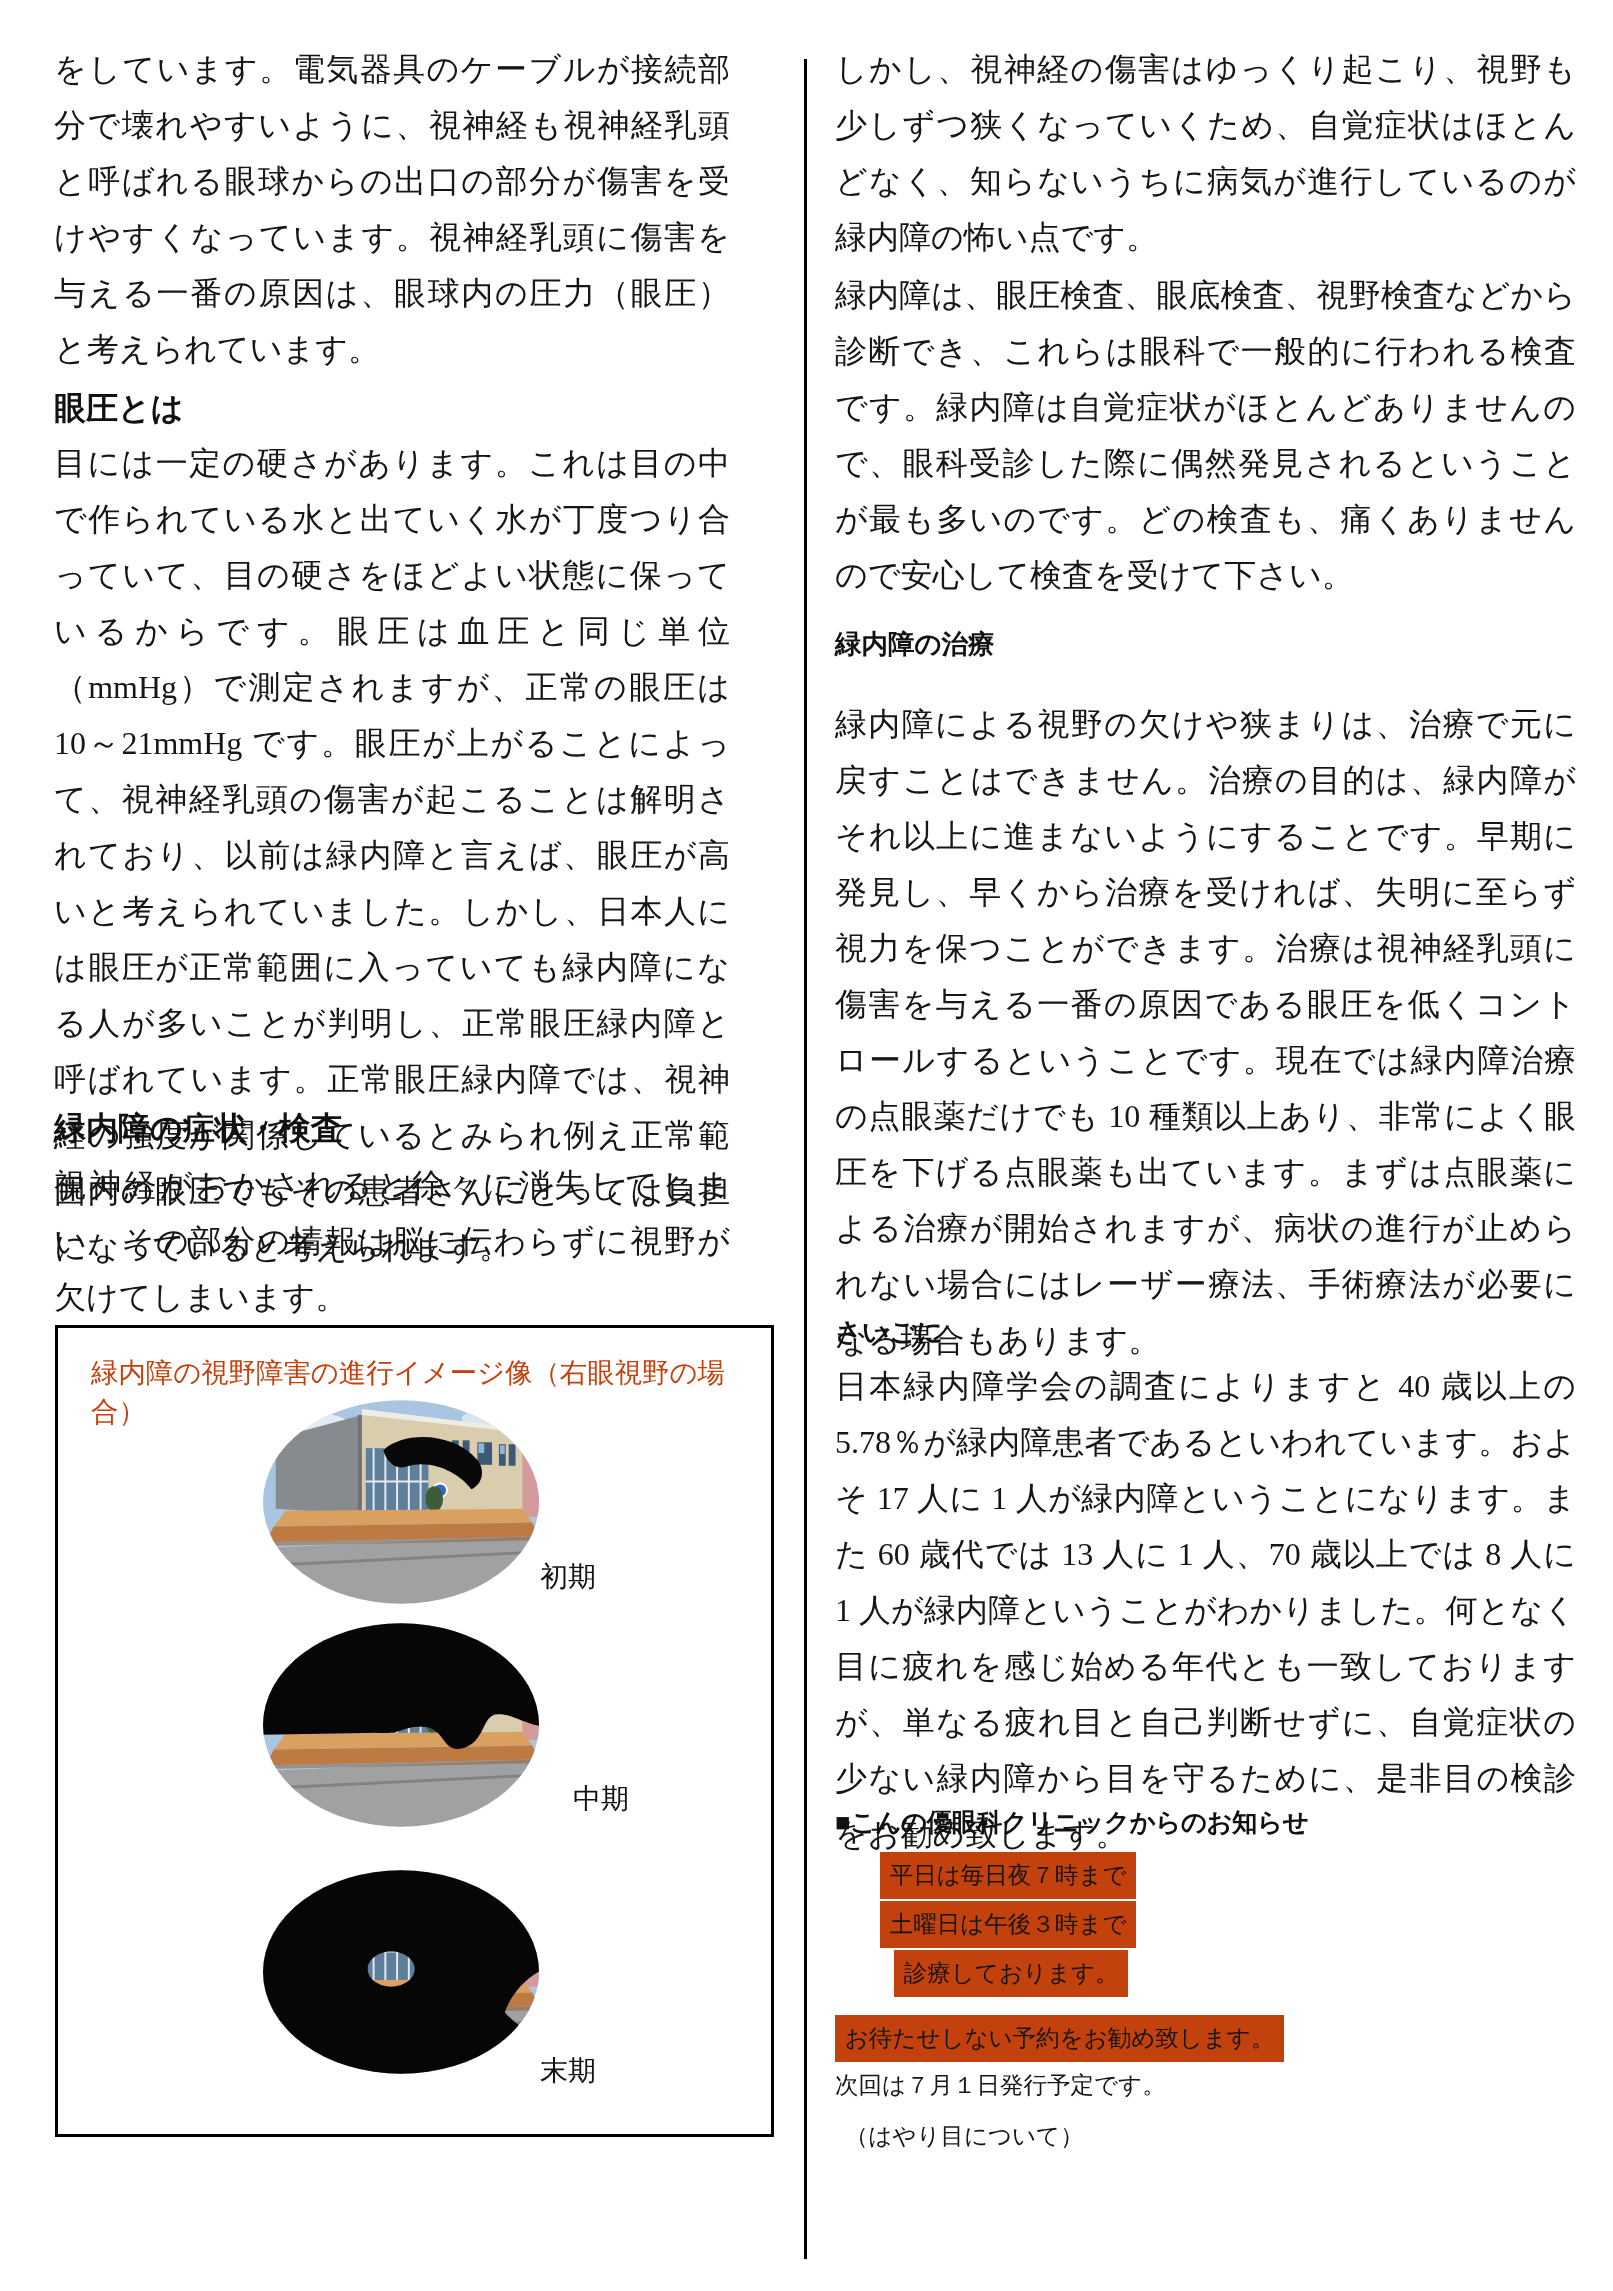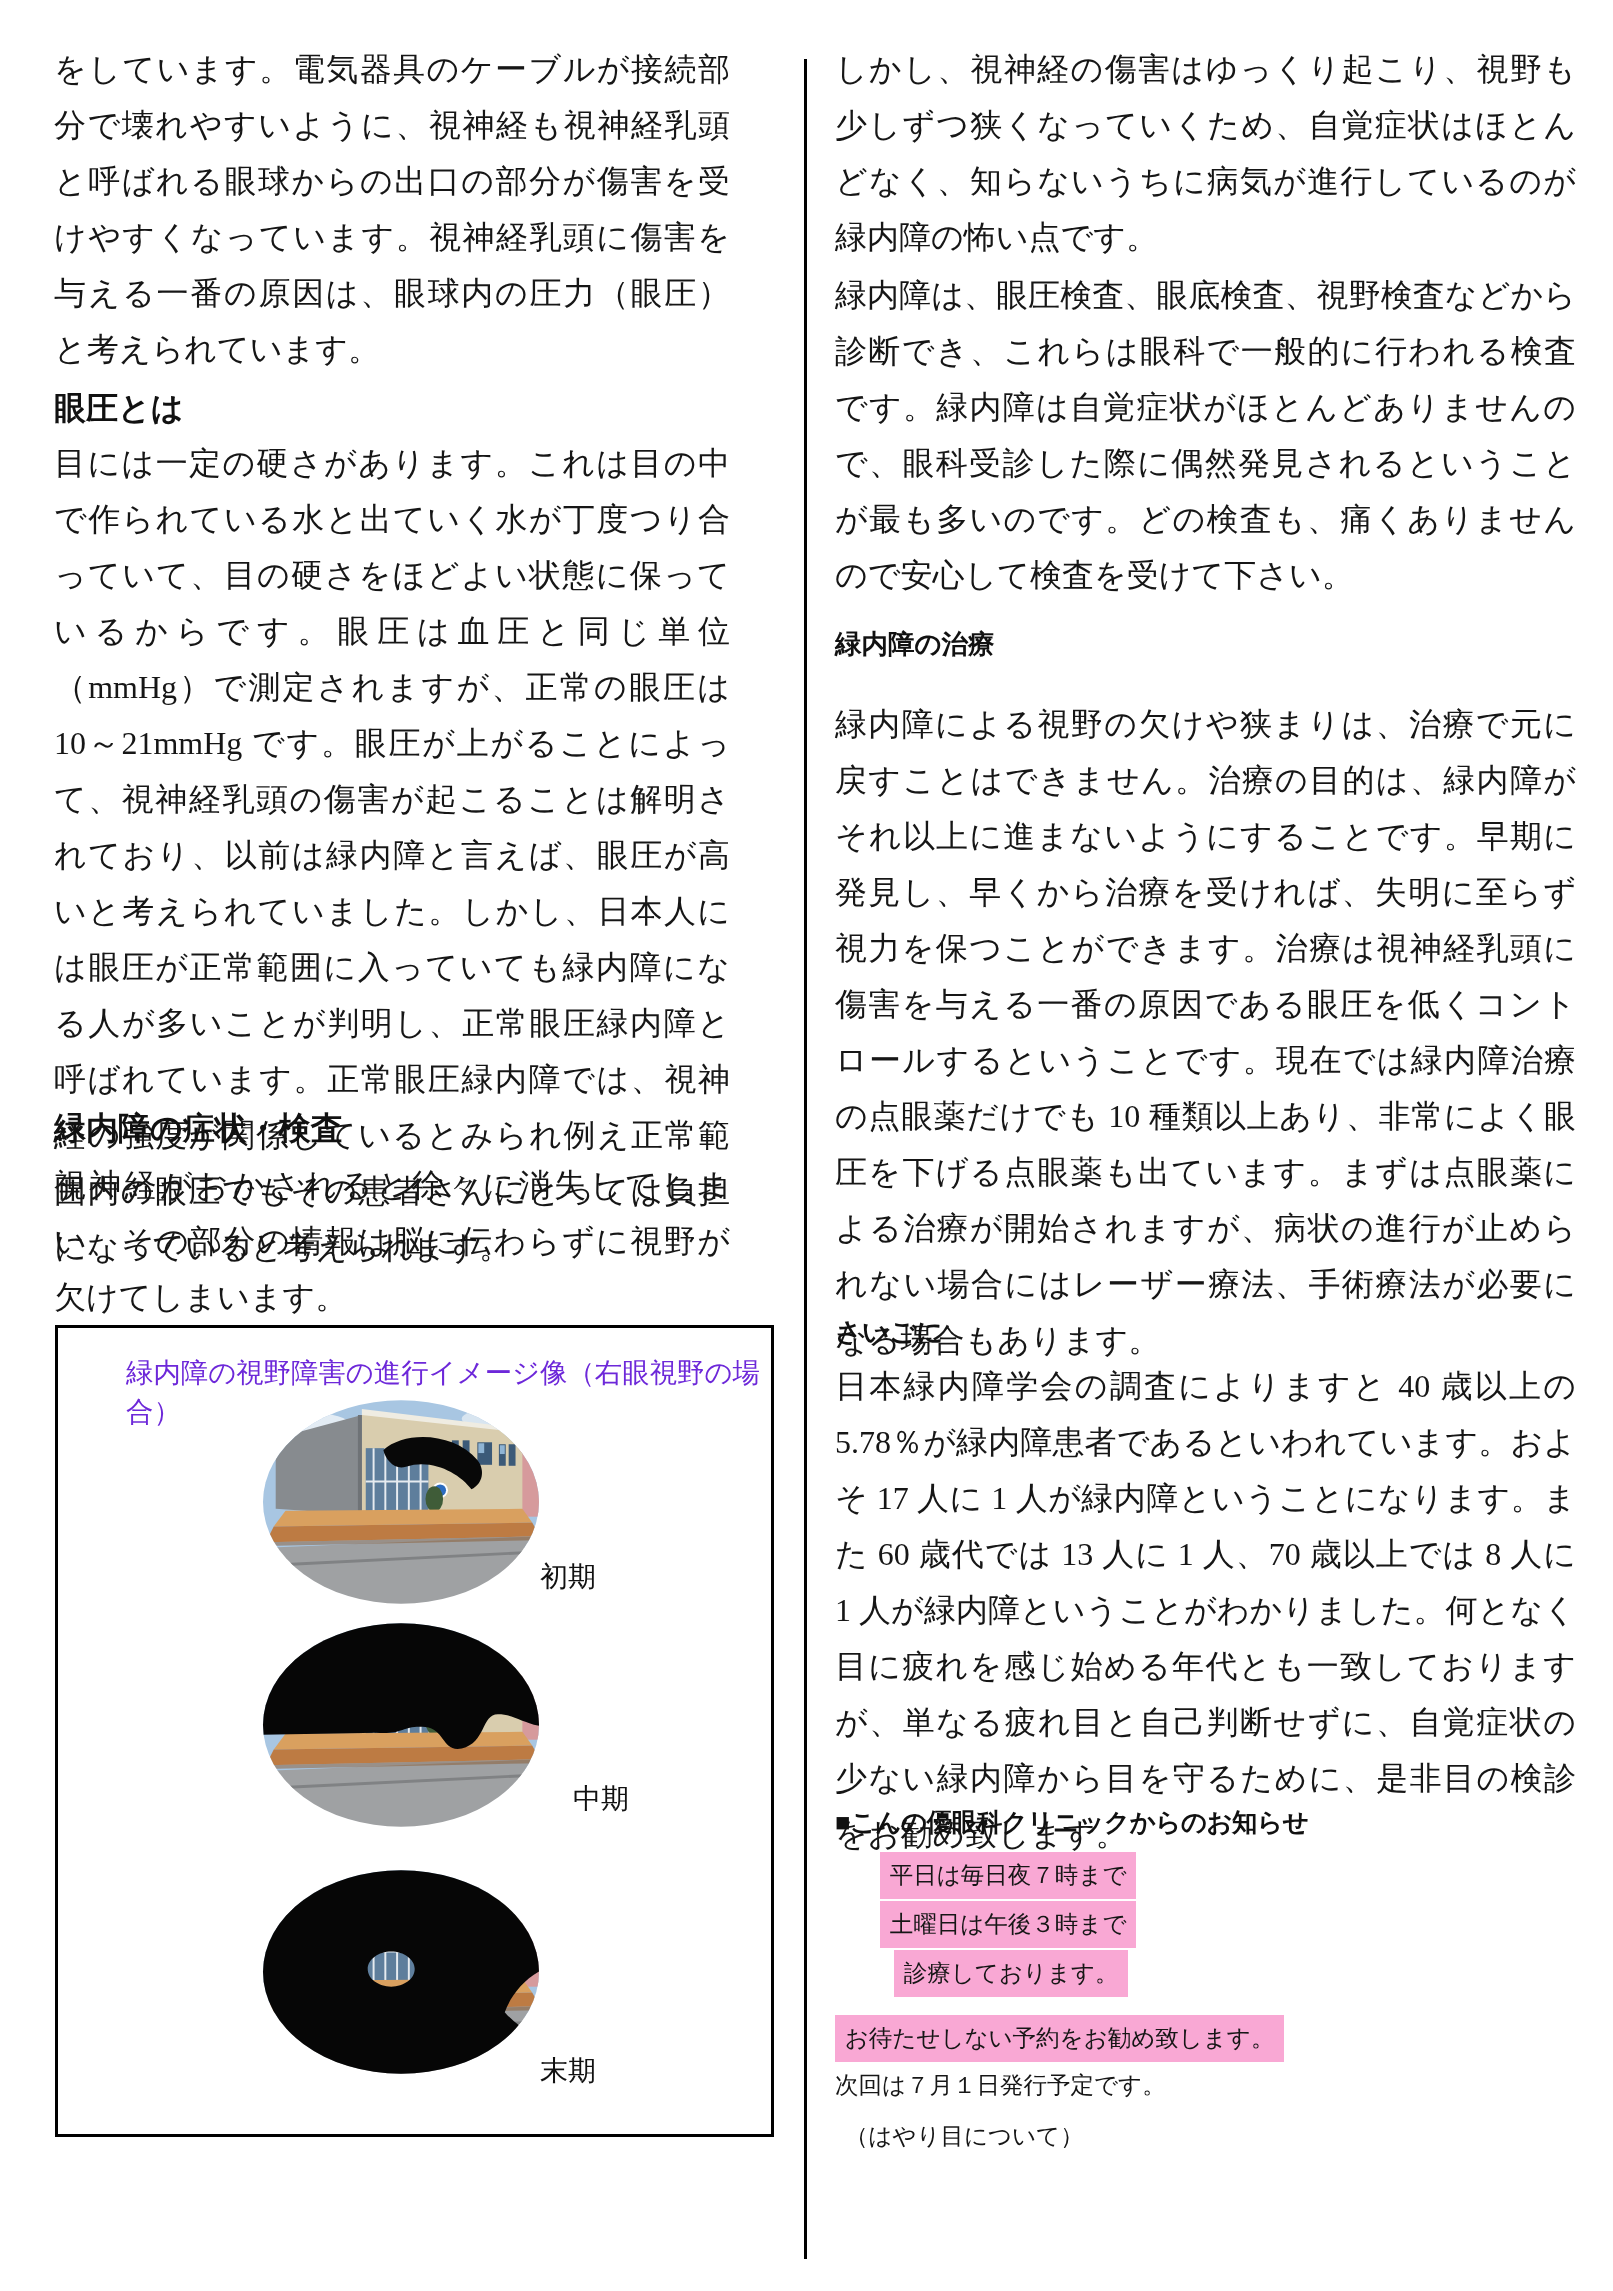--- a/index.html
+++ b/index.html
@@ -13,25 +13,25 @@
     font:32px/56px "Liberation Serif","DejaVu Serif",serif;
     text-align:justify;text-justify:inter-ideograph;color:#161616;
   }
   .h-left{font:bold 32px/56px "Liberation Sans","DejaVu Sans",sans-serif;color:#111;}
   .h-right{font:bold 26.5px/56px "Liberation Sans","DejaVu Sans",sans-serif;color:#111;}
   .h-notice{font:bold 25.5px/56px "Liberation Sans","DejaVu Sans",sans-serif;color:#111;letter-spacing:-0.5px;}
   .divider{width:2.9px;background:#000;}
   .figure-box{
     border:3.9px solid #000;box-sizing:border-box;background:#fff;
   }
-  .fig-caption{font:27.4px/39px "Liberation Serif","DejaVu Serif",serif;color:#6d28d9;margin-left:35px;}
+  .fig-caption{font:27.4px/39px "Liberation Serif","DejaVu Serif",serif;color:#c2410c;}
   .stage-label{font:28px/35px "Liberation Serif","DejaVu Serif",serif;color:#111;}
   .oval{display:block;}
   .small-line{font:23.5px/35px "Liberation Serif","DejaVu Serif",serif;color:#161616;white-space:nowrap;}
-  .hl{background:#f9a8d4;display:inline-block;padding:5.9px 9.8px;}
+  .hl{background:#c2410c;display:inline-block;padding:5.9px 9.8px;}
   .logo-box{
     width:176px;height:174px;background:#fff;border:1px solid #c9c9c9;box-sizing:border-box;
   }
   .logo-jp1{font:bold 29px/31px "Liberation Sans","DejaVu Sans",sans-serif;color:#4f4f4f;letter-spacing:-2px;}
   .logo-jp2{font:bold 29px/31px "Liberation Sans","DejaVu Sans",sans-serif;color:#4f4f4f;letter-spacing:-2px;}
   .logo-jp2-small{font:12.7px/15.7px "Liberation Sans","DejaVu Sans",sans-serif;color:#4f4f4f;margin-left:2px;}
   .logo-en{font:16.7px/21.6px "Liberation Sans","DejaVu Sans",sans-serif;color:#5a5a5a;letter-spacing:0.5px;}
 </style>
 </head>
 <body>

